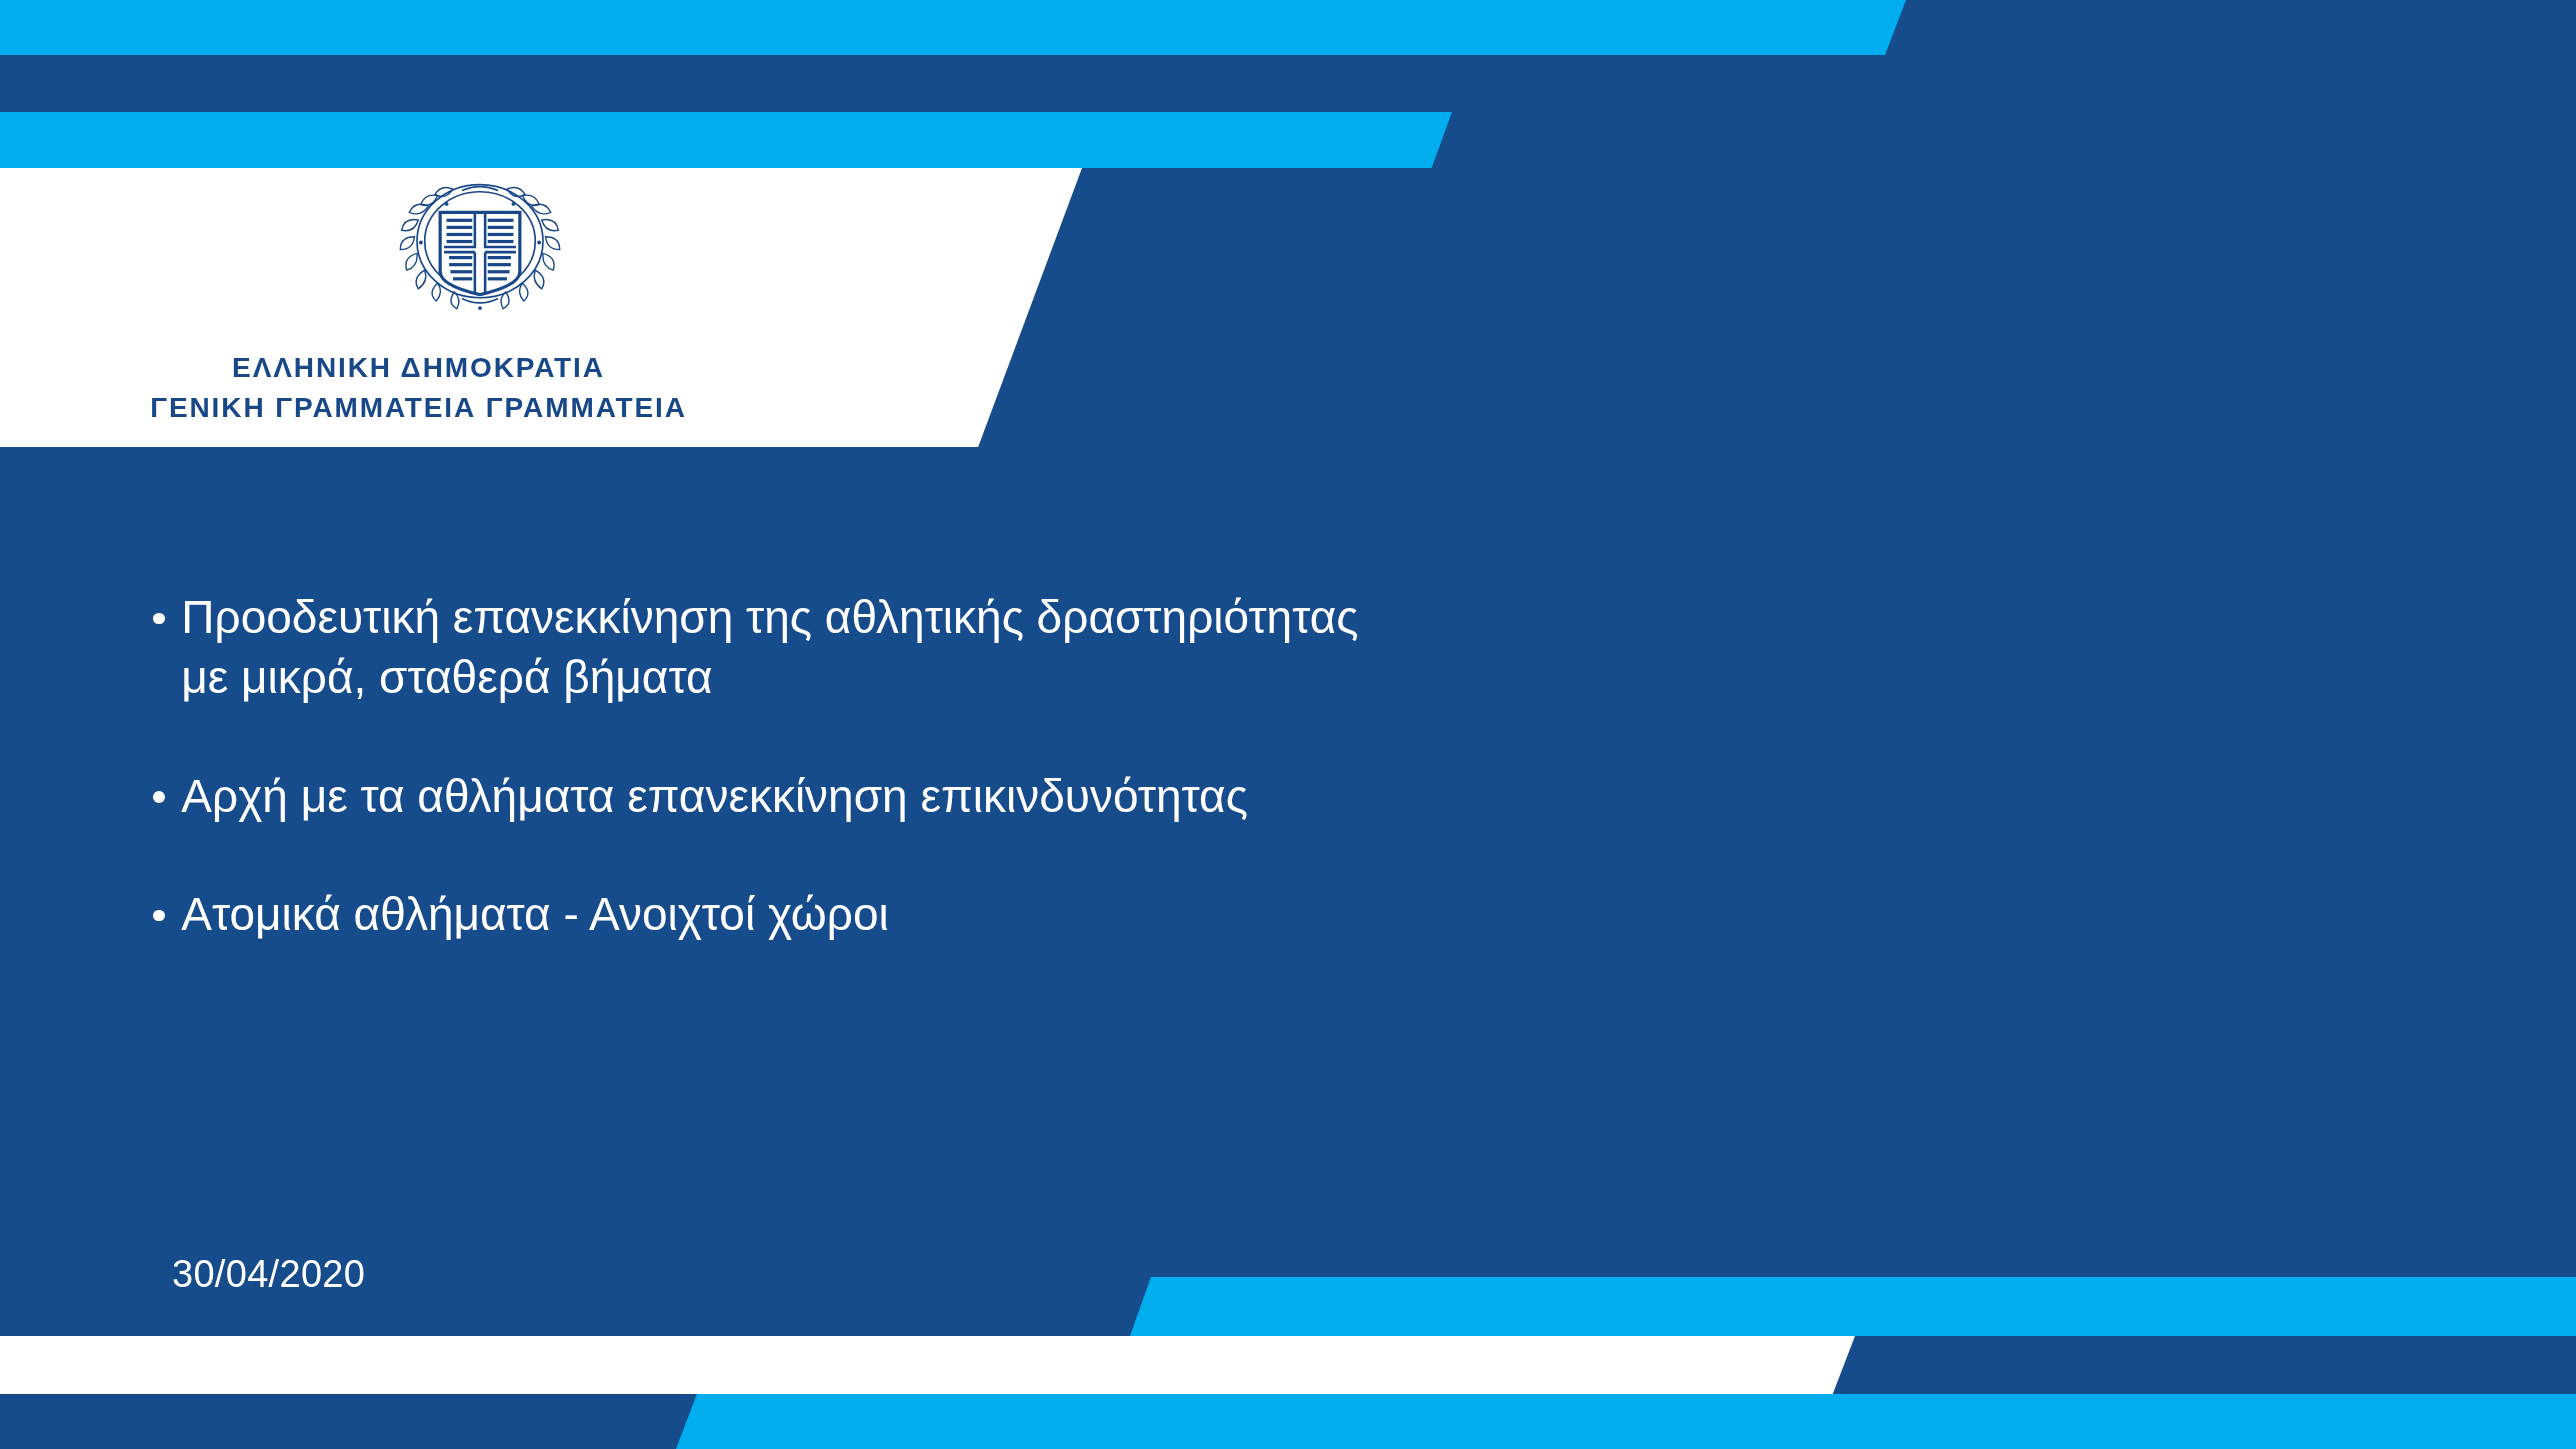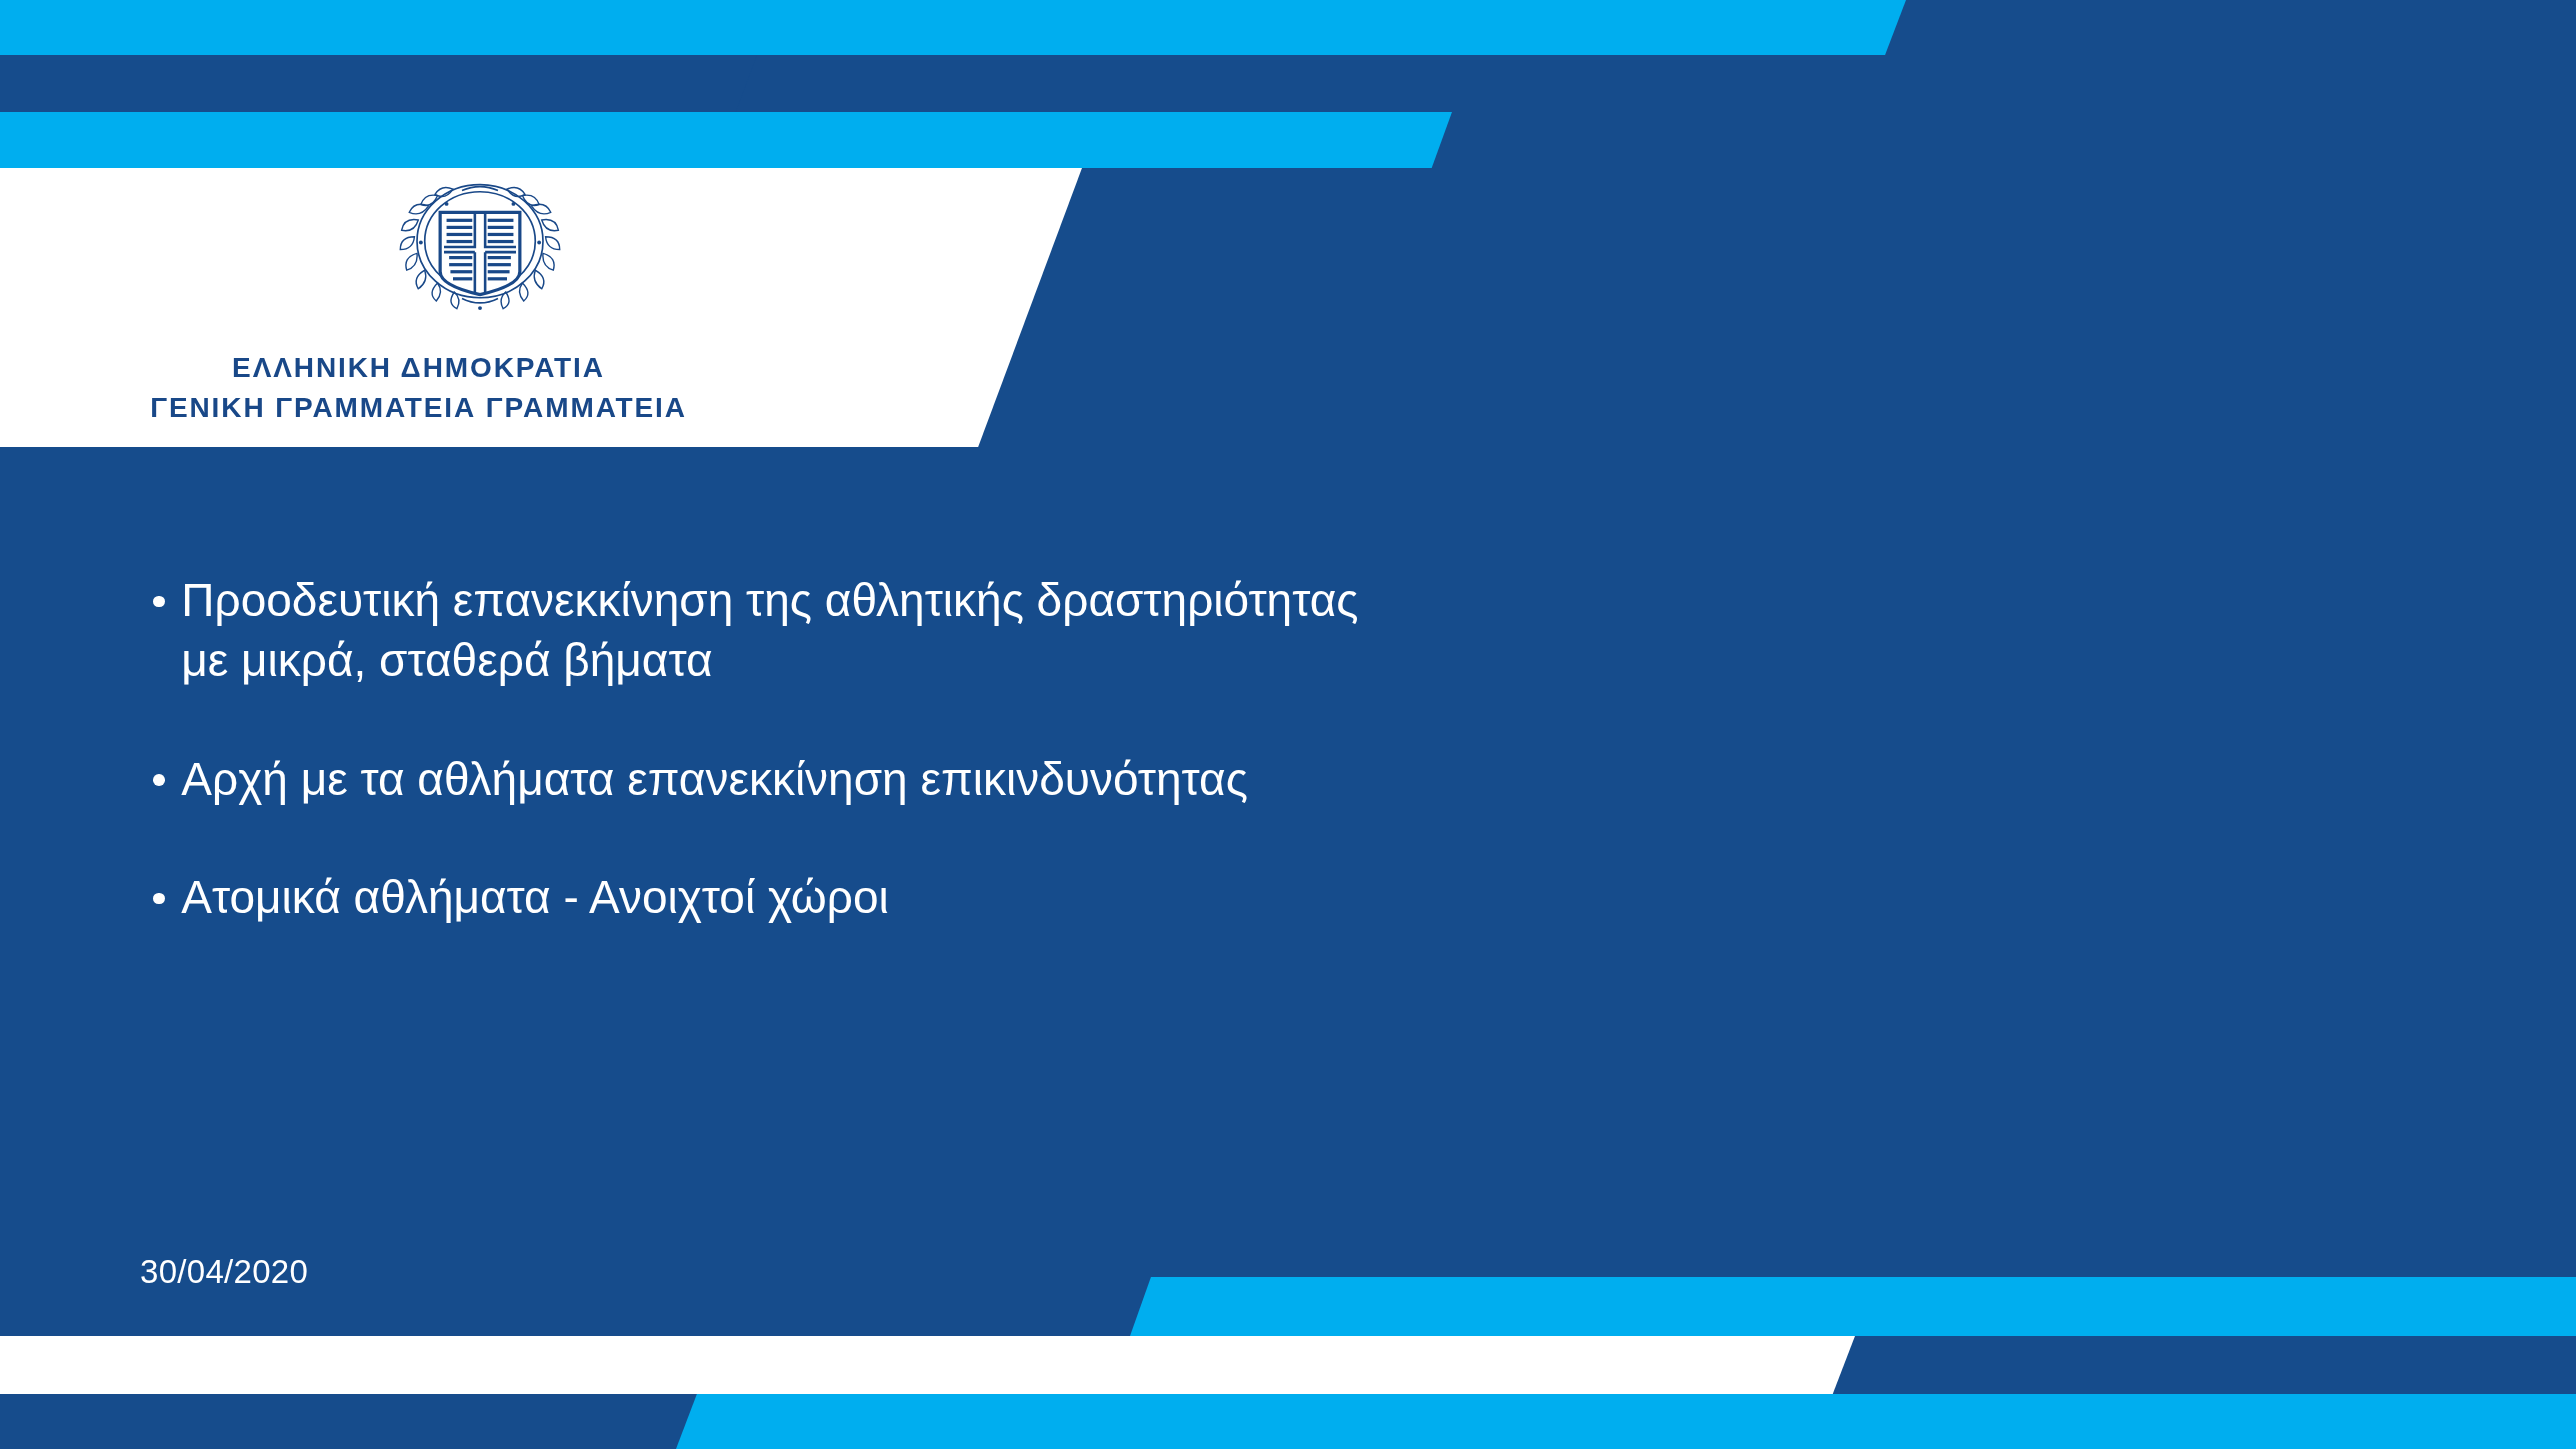--- a/index.html
+++ b/index.html
@@ -106,21 +106,21 @@
     font-size: 28px;
     letter-spacing: 1.9px;
     line-height: 1.42;
     white-space: nowrap;
   }
 
   
   .bullets {
     position: absolute;
     left: 153px;
-    top: 571px;
+    top: 588px;
     width: 2190px;
   }
   .bullet {
     position: relative;
     display: flex;
     align-items: flex-start;
     color: #FFFFFF;
     margin-bottom: 59px;
   }
   .bullet:last-child { margin-bottom: 0; }
@@ -137,24 +137,24 @@
     font-size: 46px;
     line-height: 1.30;
     font-weight: 400;
     letter-spacing: 0px;
     white-space: pre-line;
   }
 
   
   .date-stamp {
     position: absolute;
-    left: 140px;
+    left: 172px;
     top: 1253px;
     color: #FFFFFF;
-    font-size: 33px;
+    font-size: 38px;
     letter-spacing: 0.3px;
   }
 </style>
 </head>
 <body>
 
 <div class="slide">
 
   <div class="band band-top-cyan-1"></div>
   <div class="band band-top-navy"></div>

